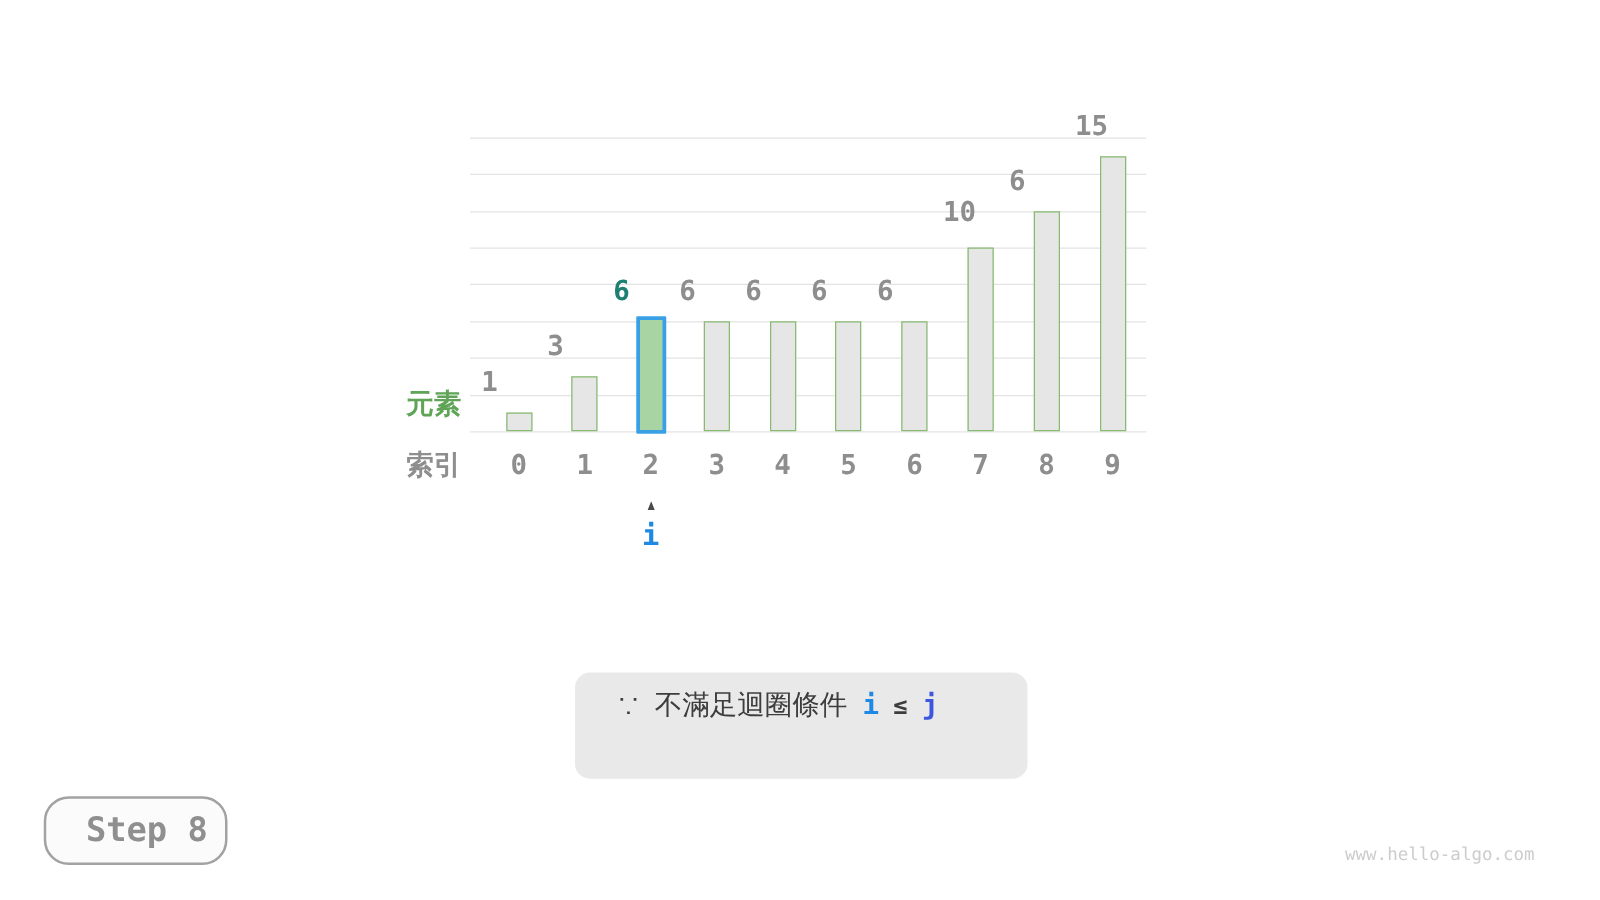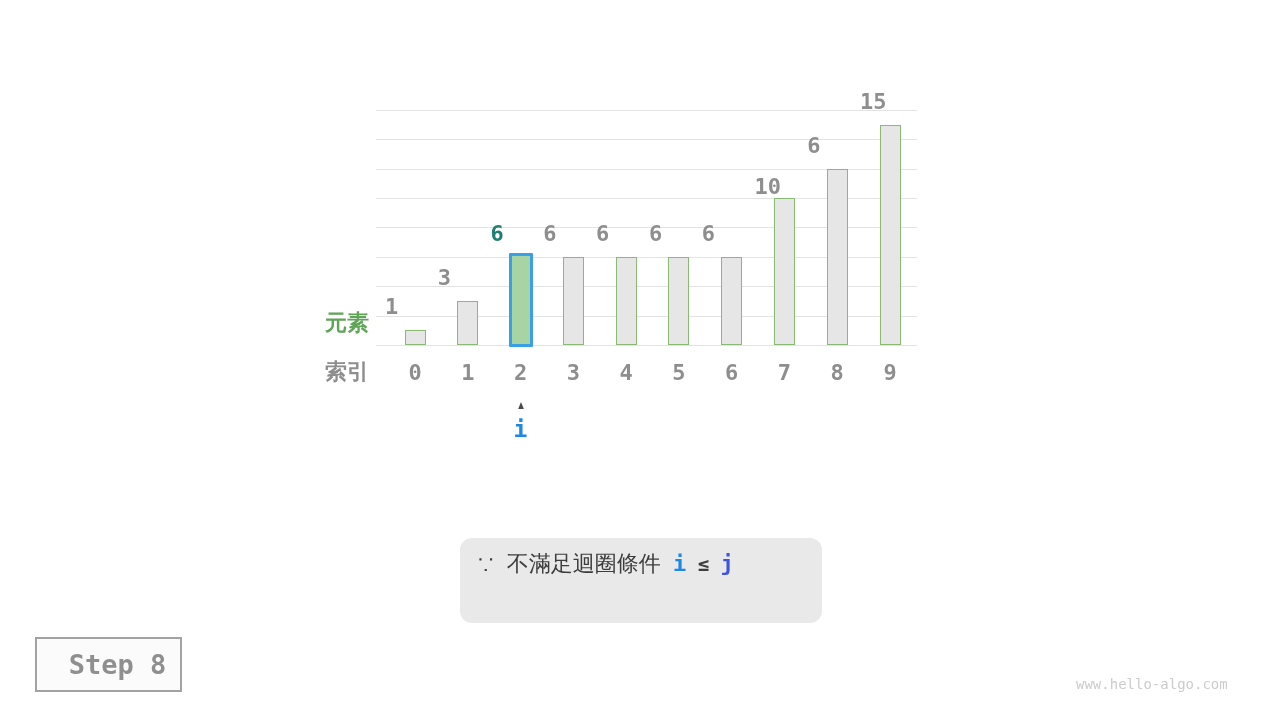--- a/index.html
+++ b/index.html
@@ -87,21 +87,21 @@
 
   .note {
     position: absolute;
     left: 460px;
     top: 538px;
     width: 362px;
     height: 85px;
     box-sizing: border-box;
     background: var(--note-bg, #e9e9e9);
     border-radius: 12px;
-    padding: 8px 0 0 17px;
+    padding: 8px 0 0 34px;
   }
   .note-line {
     font-size: 22px;
     line-height: 35px;
     white-space: pre;
     color: var(--note-text, #3d3d3d);
   }
   .seg-plain { color: var(--note-text, #3d3d3d); }
   .seg-op {
     color: var(--note-text, #3d3d3d);
@@ -119,21 +119,21 @@
 
   .step-badge {
     position: absolute;
     left: 35px;
     top: 637px;
     width: 147px;
     height: 55px;
     box-sizing: border-box;
     background: var(--step-bg, #fbfbfb);
     border: 2px solid var(--step-border, #a2a2a2);
-    border-radius: 0;
+    border-radius: 20px;
     display: flex;
     align-items: center;
     justify-content: center;
     font-family: "DejaVu Sans Mono", monospace;
     font-size: 27px;
     font-weight: 700;
     color: var(--step-text, #8f8f8f);
     white-space: pre;
     padding-left: 18px;
   }
@@ -177,21 +177,21 @@
       <div class="bar" style="left: 615.62px; width: 21px; top: 256.8px; height: 88.2px;"></div>
       <div class="value-label" style="left: 596.12px; top: 222.8px;">6</div>
       <div class="index-label" style="left: 596.12px; top: 361px;">4</div>
       <div class="bar" style="left: 668.4px; width: 21px; top: 256.8px; height: 88.2px;"></div>
       <div class="value-label" style="left: 648.9px; top: 222.8px;">6</div>
       <div class="index-label" style="left: 648.9px; top: 361px;">5</div>
       <div class="bar" style="left: 721.18px; width: 21px; top: 256.8px; height: 88.2px;"></div>
       <div class="value-label" style="left: 701.68px; top: 222.8px;">6</div>
       <div class="index-label" style="left: 701.68px; top: 361px;">6</div>
       <div class="bar" style="left: 773.96px; width: 21px; top: 198px; height: 147px;"></div>
-      <div class="value-label" style="left: 754.46px; top: 176px;">10</div>
+      <div class="value-label" style="left: 754.46px; top: 160px;">10</div>
       <div class="index-label" style="left: 754.46px; top: 361px;">7</div>
       <div class="bar" style="left: 826.74px; width: 21px; top: 168.6px; height: 176.4px;"></div>
       <div class="value-label" style="left: 807.24px; top: 134.6px;">6</div>
       <div class="index-label" style="left: 807.24px; top: 361px;">8</div>
       <div class="bar" style="left: 879.52px; width: 21px; top: 124.5px; height: 220.5px;"></div>
       <div class="value-label" style="left: 860.02px; top: 90.5px;">15</div>
       <div class="index-label" style="left: 860.02px; top: 361px;">9</div>
     </div>
 
   <div class="axis-label element">元素</div>

